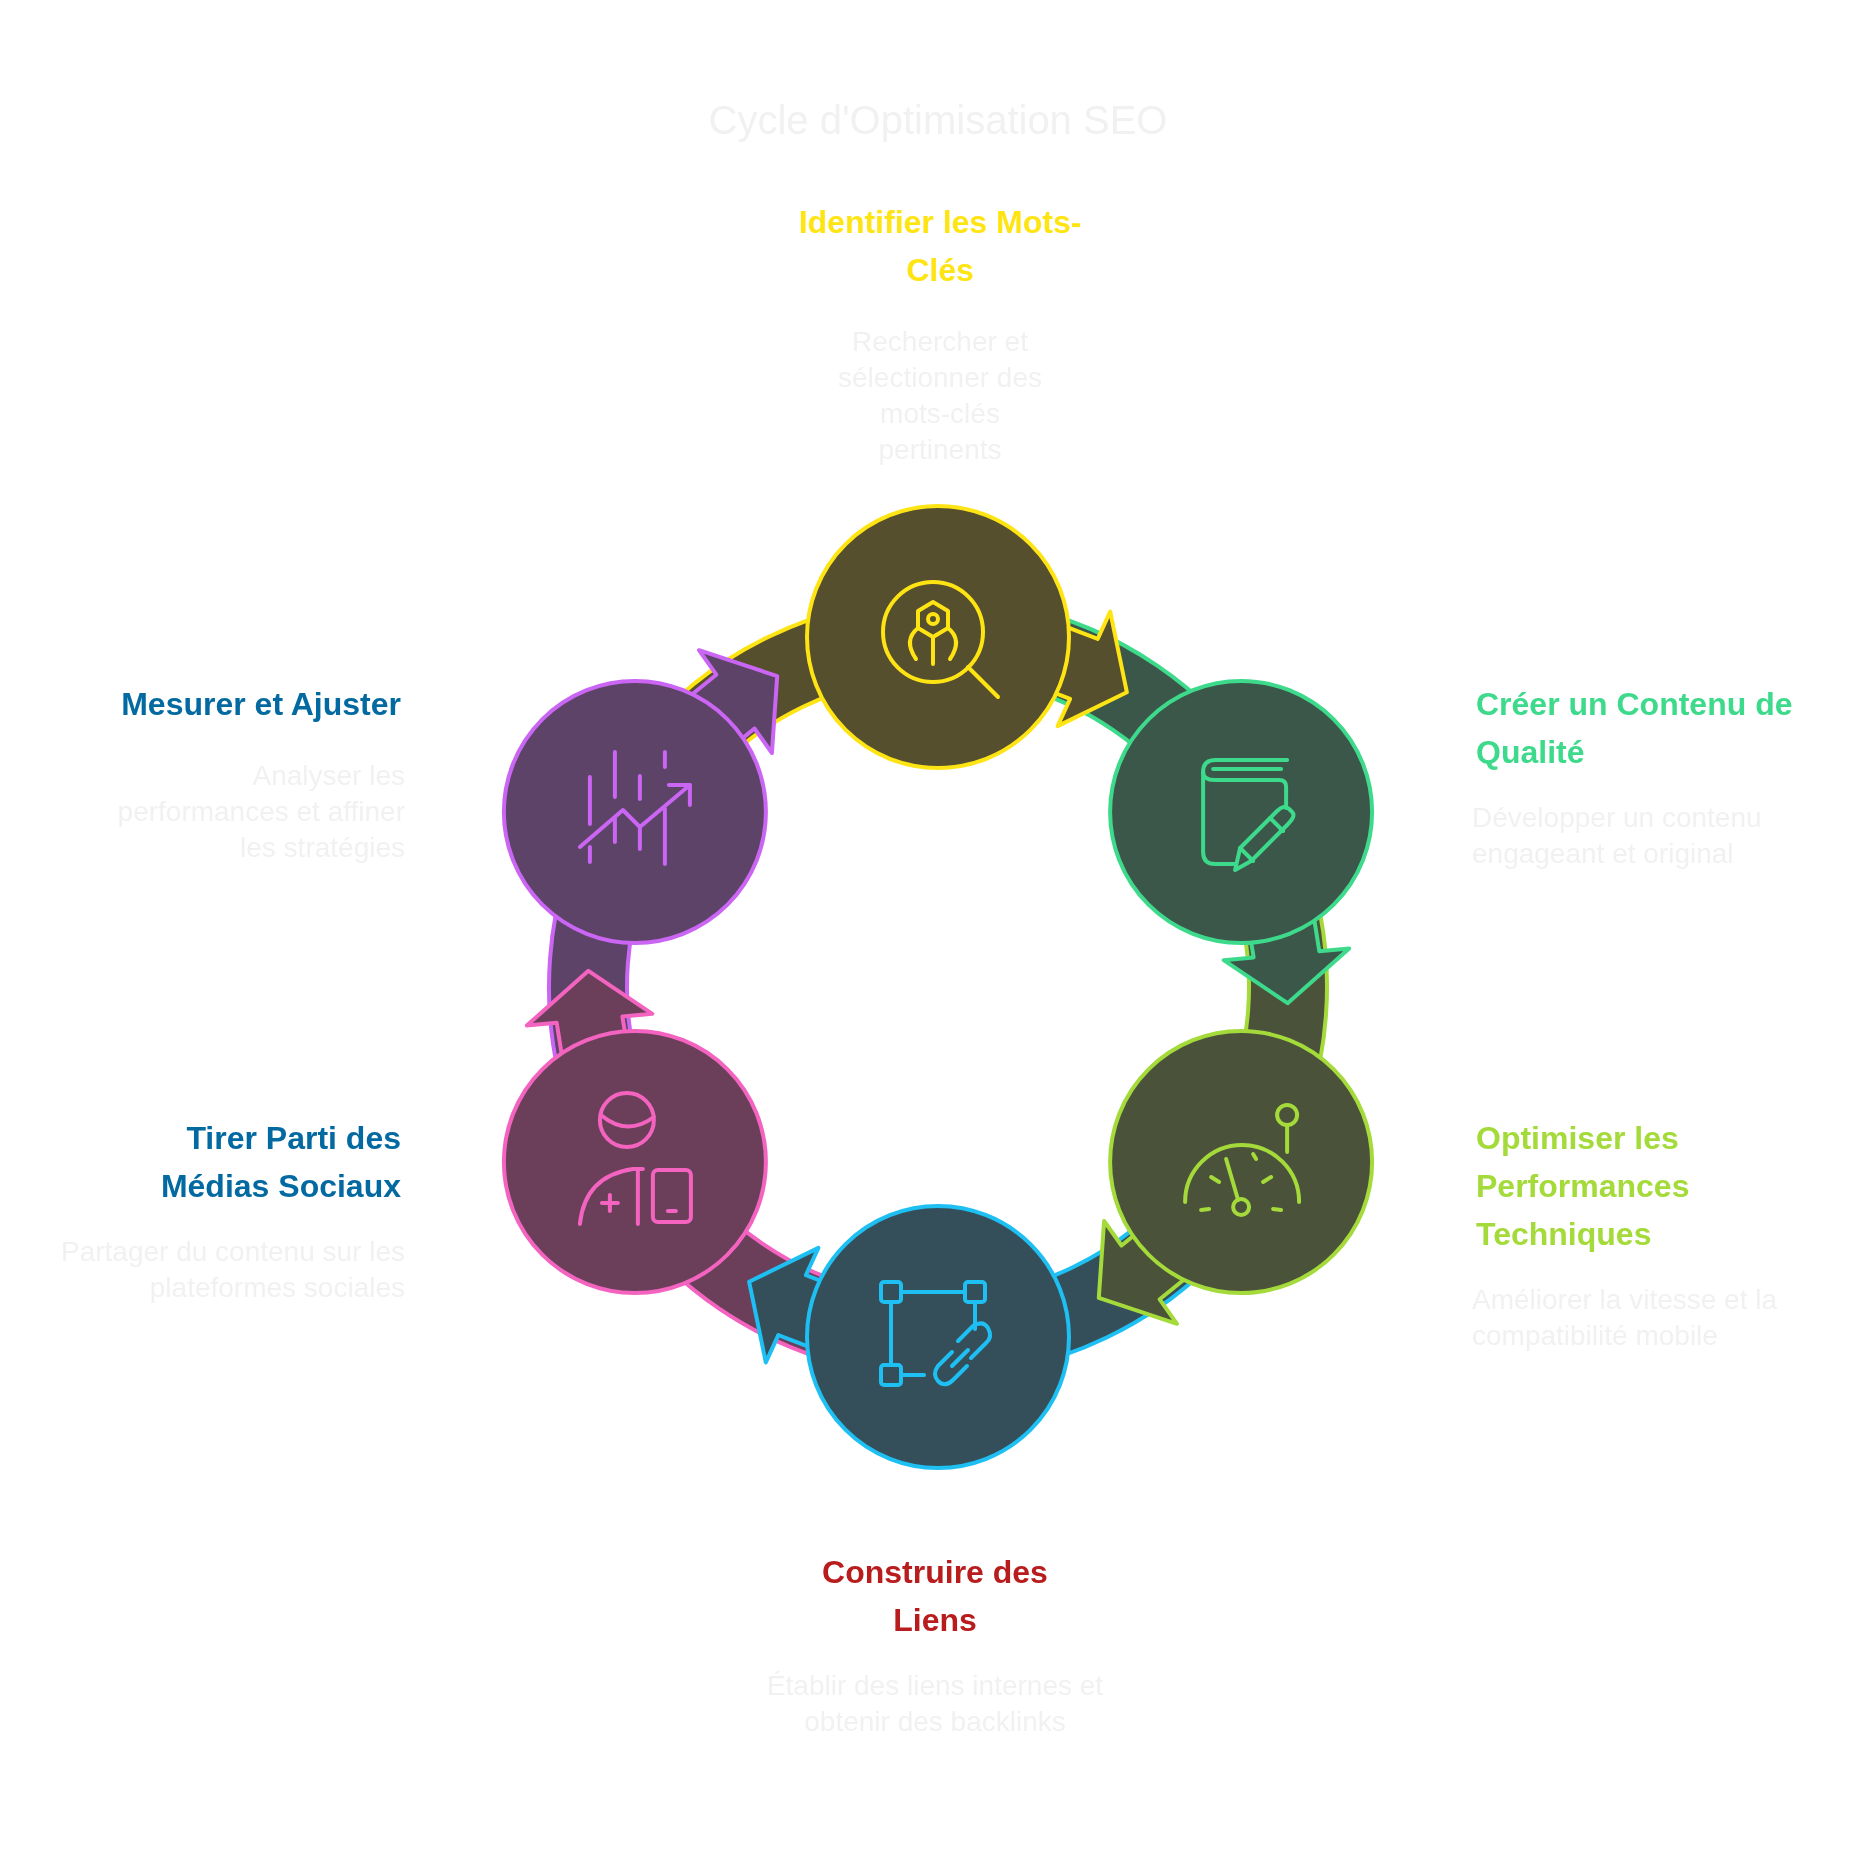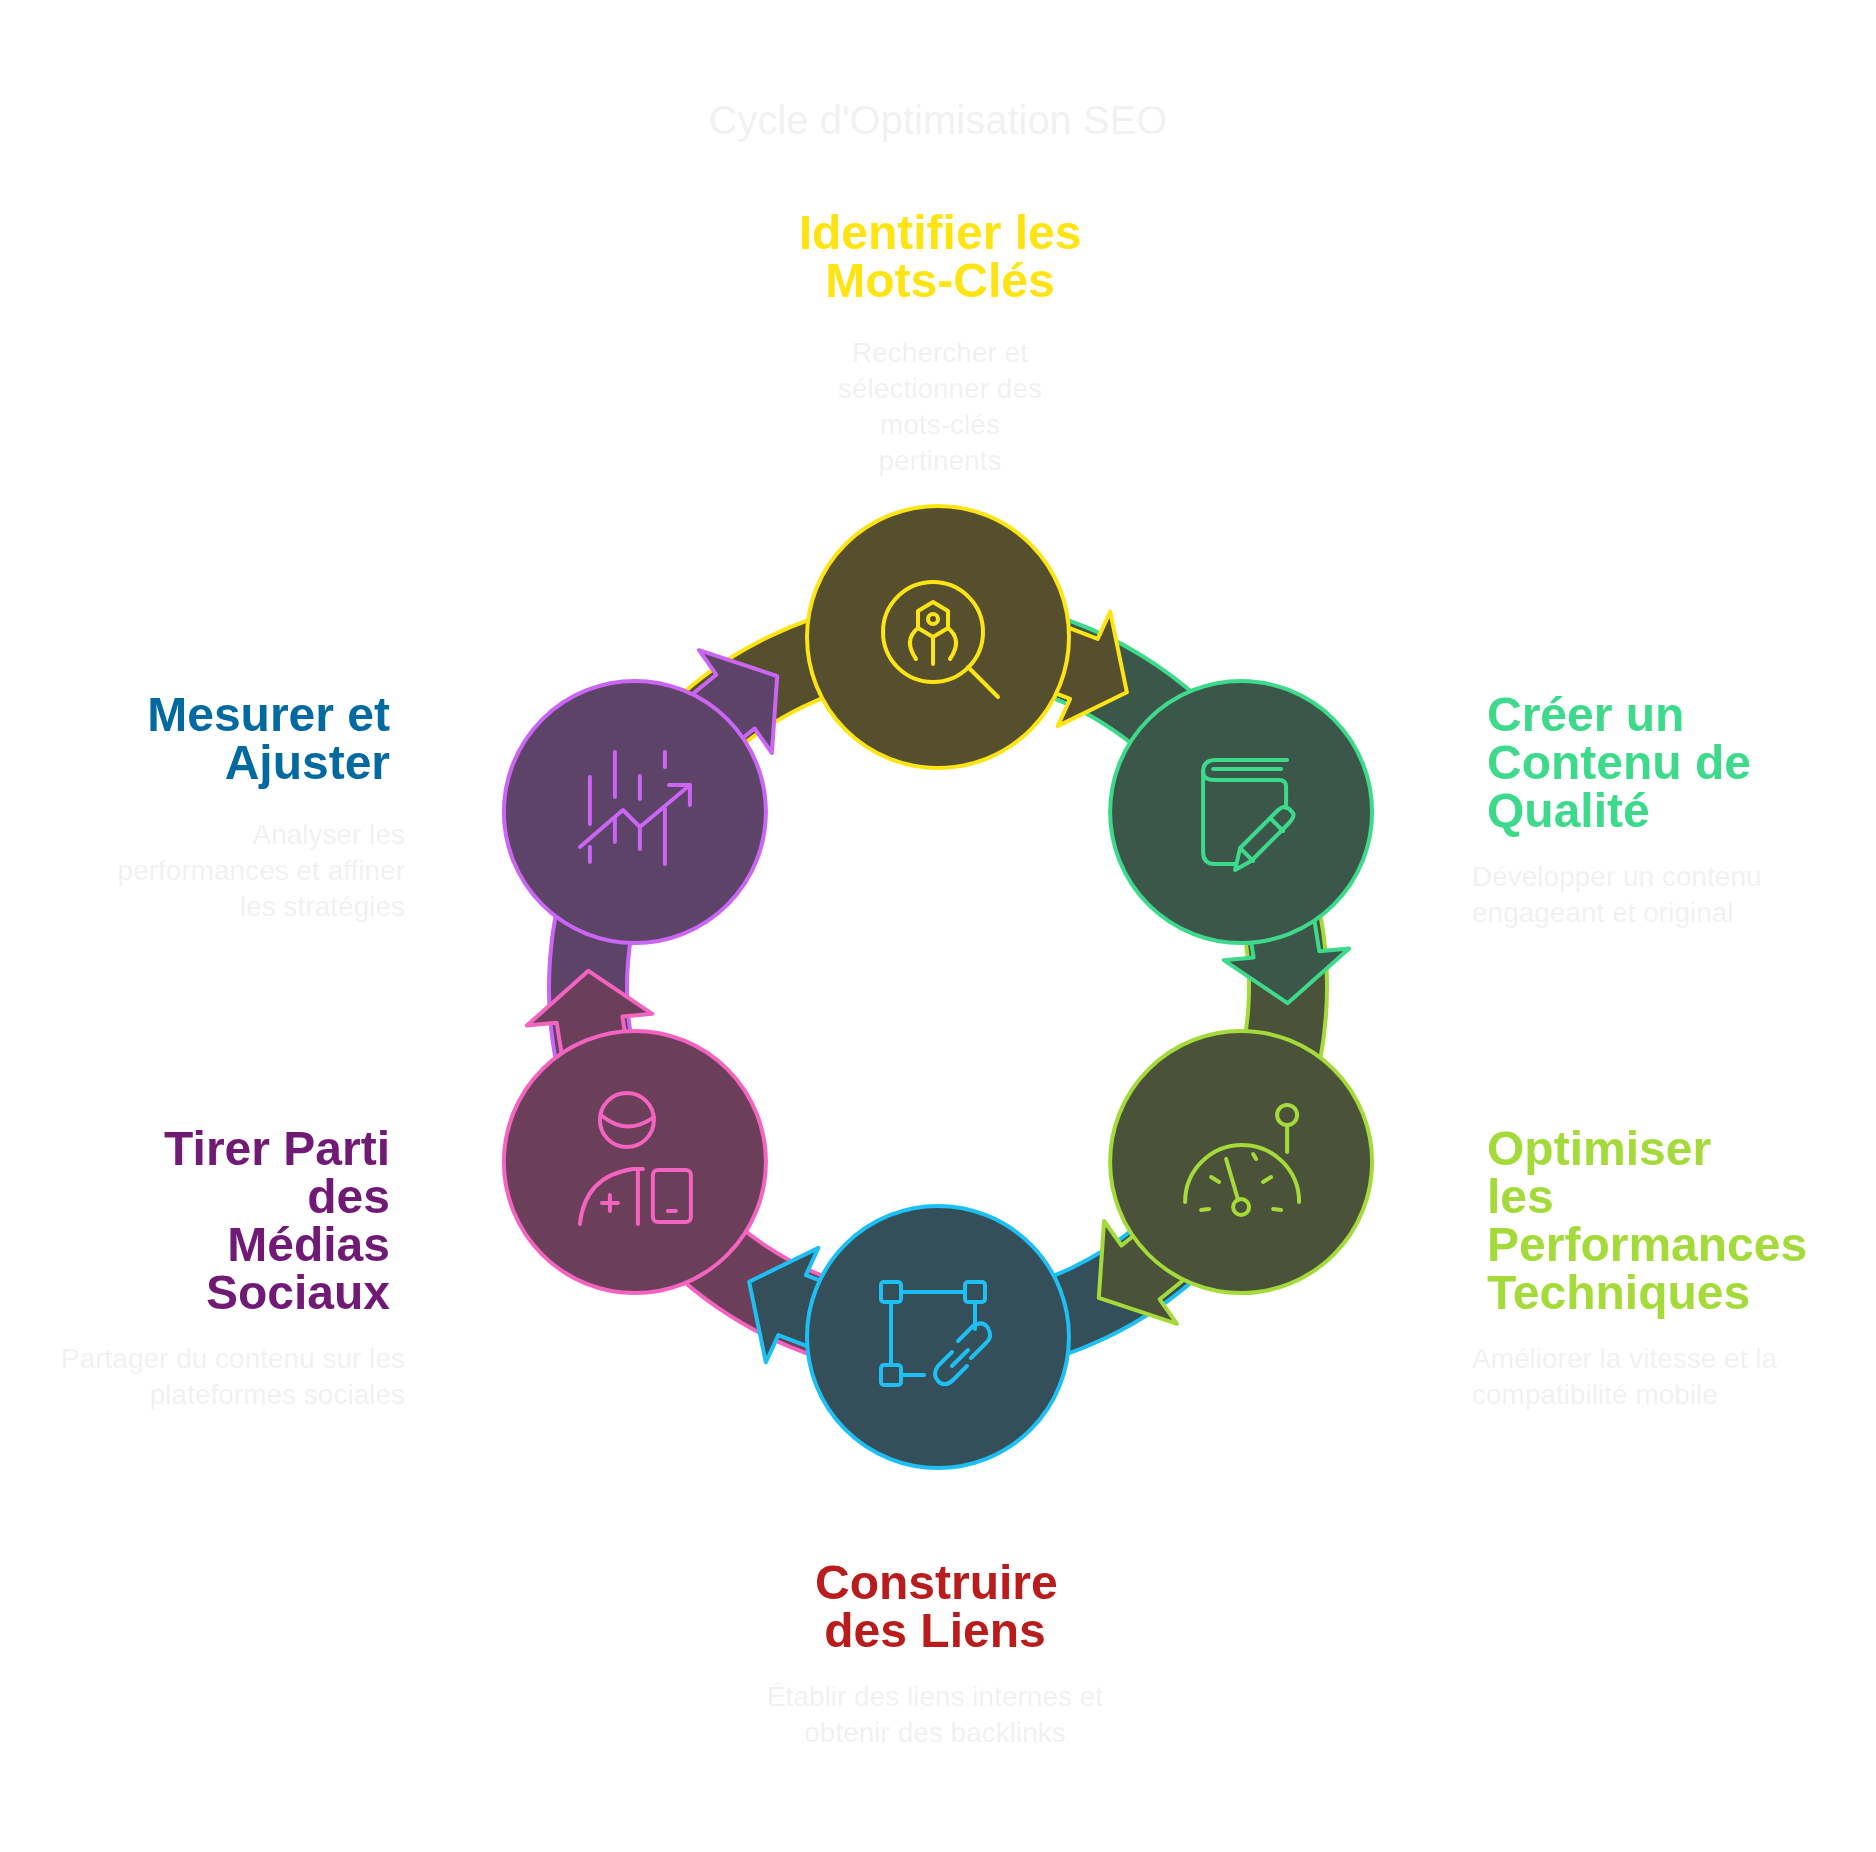--- a/index.html
+++ b/index.html
@@ -2,21 +2,21 @@
 <html><head>
 <meta charset="utf-8">
 <style>
   html, body { margin: 0; padding: 0; background: #ffffff; }
   body { width: 1876px; height: 1852px; position: relative; overflow: hidden;
          font-family: "Liberation Sans", sans-serif; }
   .title { position: absolute; left: 0; width: 1876px; top: 98px; text-align: center;
            font-size: 40px; color: #f1f1f1; font-family: "Liberation Sans", sans-serif; }
   #cycle { position: absolute; left: 0; top: 0; }
   .label { position: absolute; font-family: "Liberation Sans", sans-serif; }
-  .label h2 { margin: 15px; font-size: 48px; font-weight: bold; line-height: 48px; }
+  .label h2 { margin: 4px; font-size: 32px; font-weight: bold; line-height: 48px; }
   .label p { margin: 0; margin-top: 30px; font-size: 28px; line-height: 36px; color: #f1f1f1; }
   .center { text-align: center; }
   .right { text-align: left; }
   .left { text-align: right; }
 </style>
 </head>
 <body>
 
 <div class="title">Cycle d'Optimisation SEO</div>
 
@@ -136,20 +136,20 @@
   <h2 style="width: 300px; color: rgb(164, 219, 58);">Optimiser les Performances Techniques</h2>
   <p style="margin-top:24px;">Améliorer la vitesse et la compatibilité mobile</p>
 </div>
 
 <div class="label center" style="left:740px; top:1544px; width:390px;">
   <h2 style="padding: 0px 60px; color: #b91c1c;">Construire des Liens</h2>
   <p style="margin-top:24px;">Établir des liens internes et obtenir des backlinks</p>
 </div>
 
 <div class="label left" style="left:60px; top:1110px; width:345px;">
-  <h2 style="padding-left: 60px; color: #701a75;">Tirer Parti des Médias Sociaux</h2>
+  <h2 style="padding-left: 60px; color: #0369a1;">Tirer Parti des Médias Sociaux</h2>
   <p style="margin-top:24px;">Partager du contenu sur les plateformes sociales</p>
 </div>
 
 <div class="label left" style="left:60px; top:676px; width:345px;">
   <h2 style="color: #0369a1;">Mesurer et Ajuster</h2>
   <p style="padding-left:30px;">Analyser les performances et affiner les stratégies</p>
 </div>
 
 </body></html>

